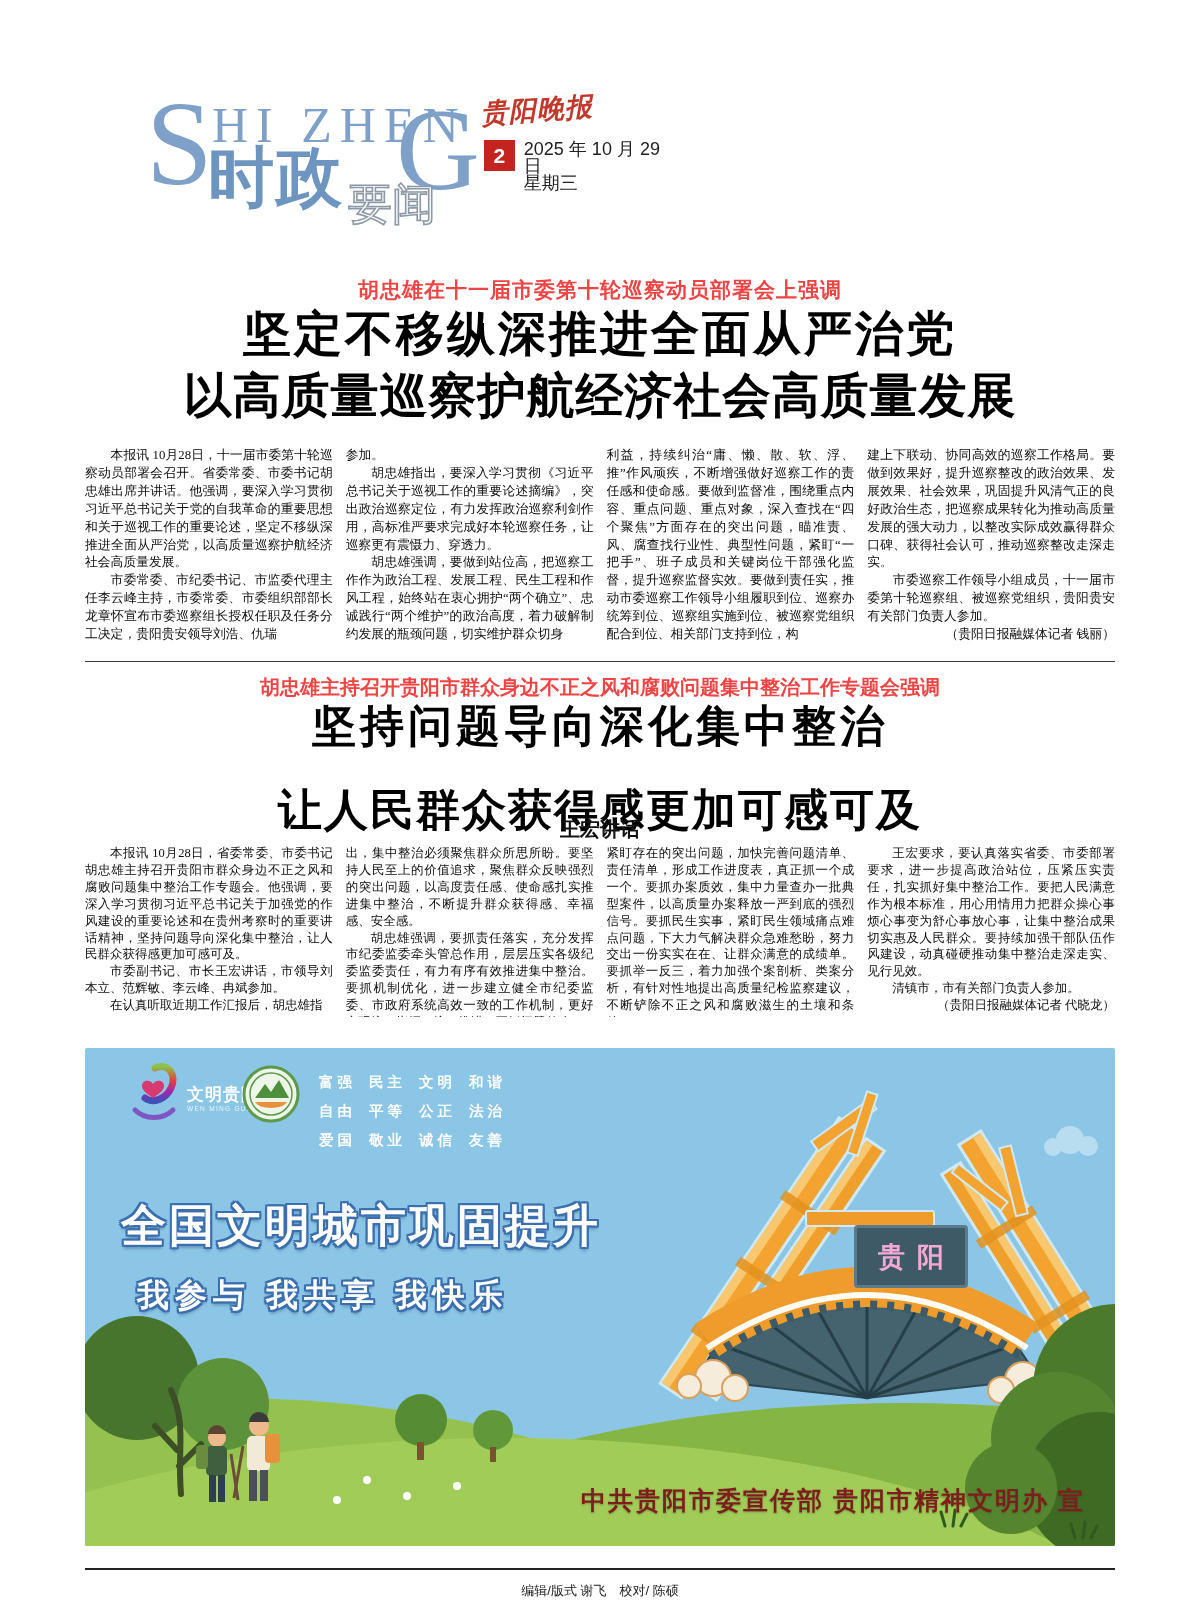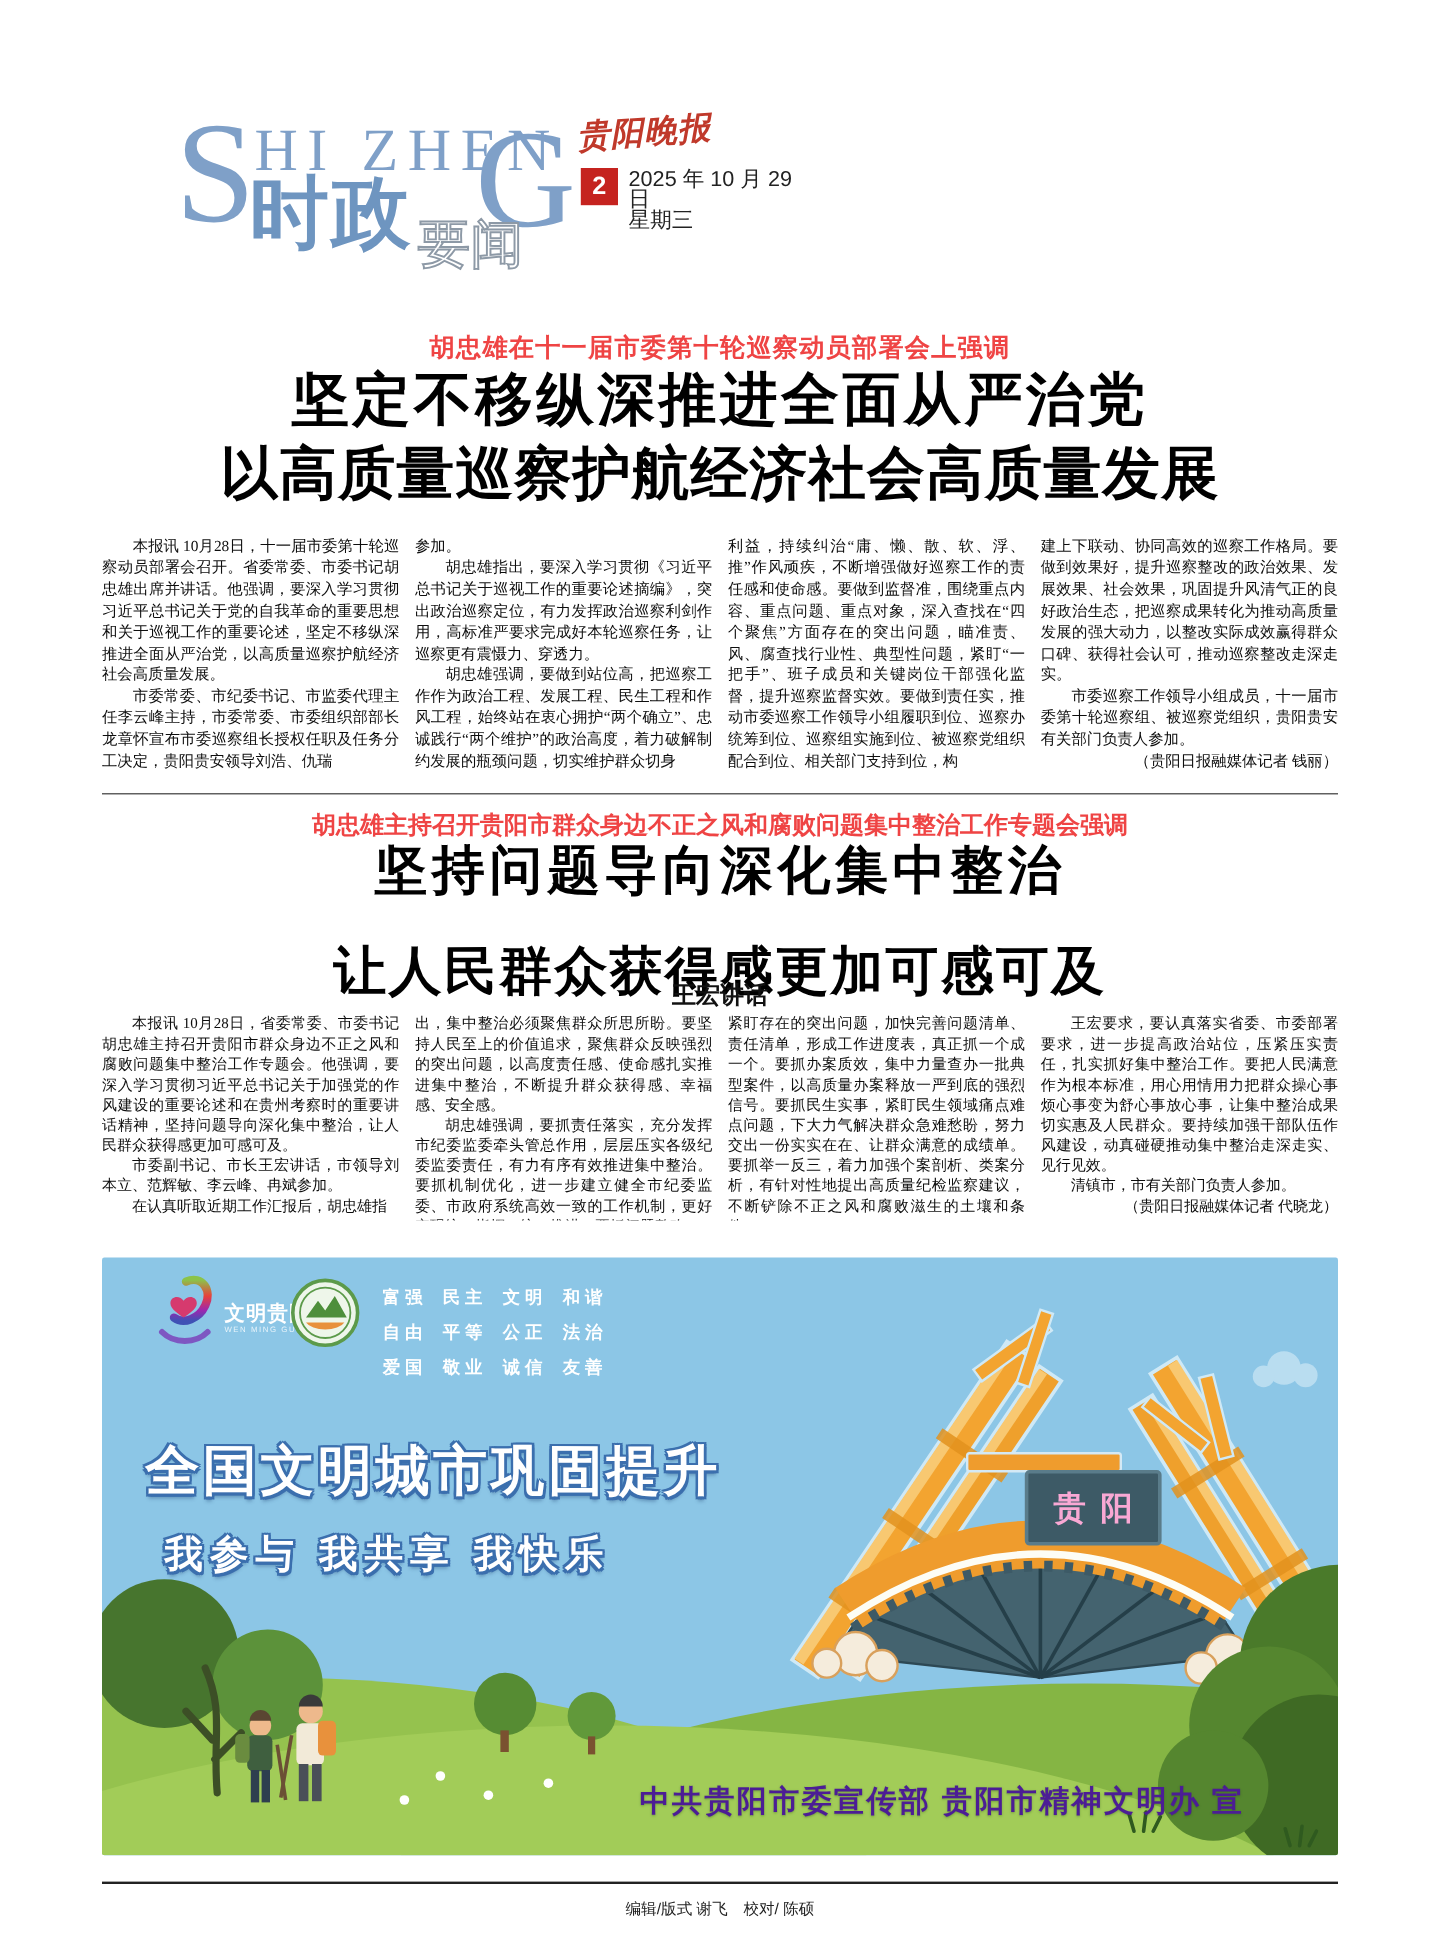--- a/index.html
+++ b/index.html
@@ -62,21 +62,21 @@
   .vword{font-size:14.5px;font-weight:700;color:#fff;letter-spacing:4px;line-height:17px;white-space:nowrap;}
   .oshadow{color:#fff;font-weight:900;
     text-shadow:-2px -2px 0 #3b6fae,0 -2px 0 #3b6fae,2px -2px 0 #3b6fae,
                 -2px 0 0 #3b6fae,2px 0 0 #3b6fae,
                 -2px 2px 0 #3b6fae,0 2px 0 #3b6fae,2px 2px 0 #3b6fae,0 4px 3px rgba(26,58,105,.35);}
   .slogan1{position:absolute;left:36px;top:148px;font-size:45px;letter-spacing:3px;}
   .slogan2{position:absolute;left:52px;top:226px;font-size:32px;letter-spacing:6px;}
   .gy-cap{position:absolute;left:720px;top:162px;width:126px;height:13px;background:#ef9c2d;border:2px solid #d4e9f5;border-radius:3px;}
   .gy-sign{position:absolute;left:728px;top:177px;width:108px;height:57px;background:#3d5a66;border:3px solid #5a7c8a;border-radius:4px;
            display:flex;align-items:center;justify-content:center;font-size:27px;font-weight:700;color:#f9a8d4;letter-spacing:12px;text-indent:12px;margin-left:41px;}
-  .credit{position:absolute;left:400px;top:436px;width:600px;text-align:center;font-size:25px;font-weight:700;color:#4c1d95;letter-spacing:2px;
+  .credit{position:absolute;left:400px;top:436px;width:600px;text-align:right;font-size:25px;font-weight:700;color:#7f1d1d;letter-spacing:2px;
           text-shadow:0 1px 2px rgba(40,80,30,.4);}
 </style>
 </head>
 <body>
 
 <div class="page">
 
   <div class="mast">
     <span class="bigS">S</span>
     <span class="mid">HI ZHEN</span>

